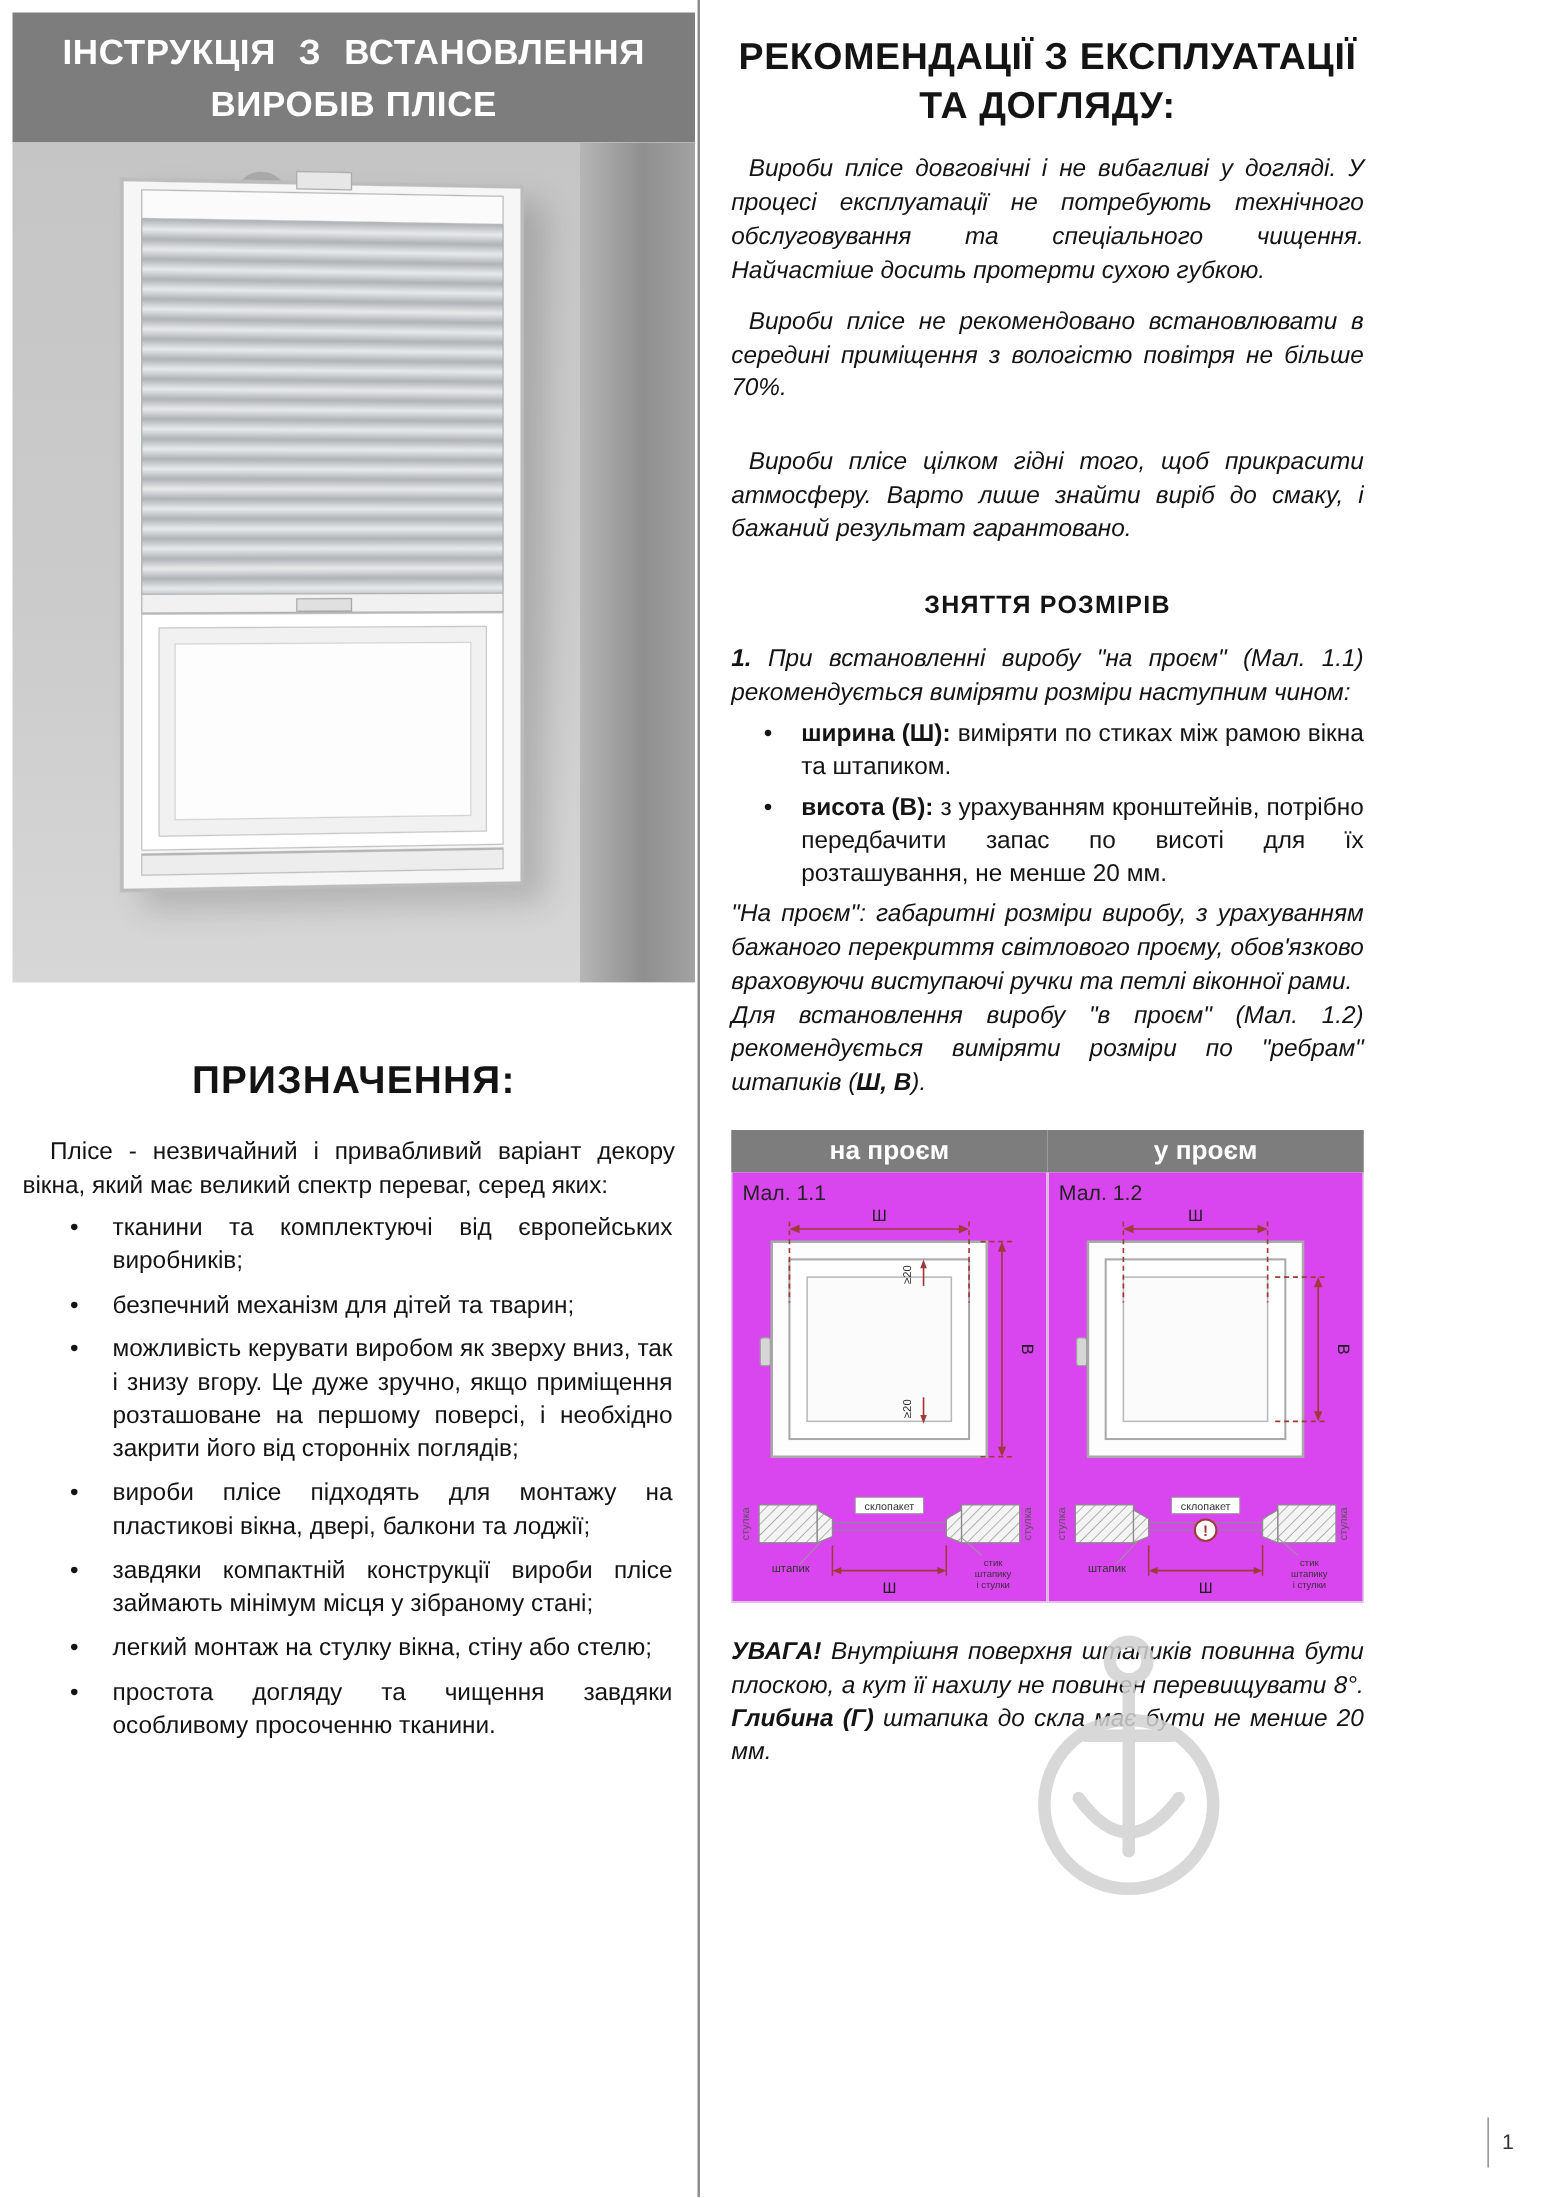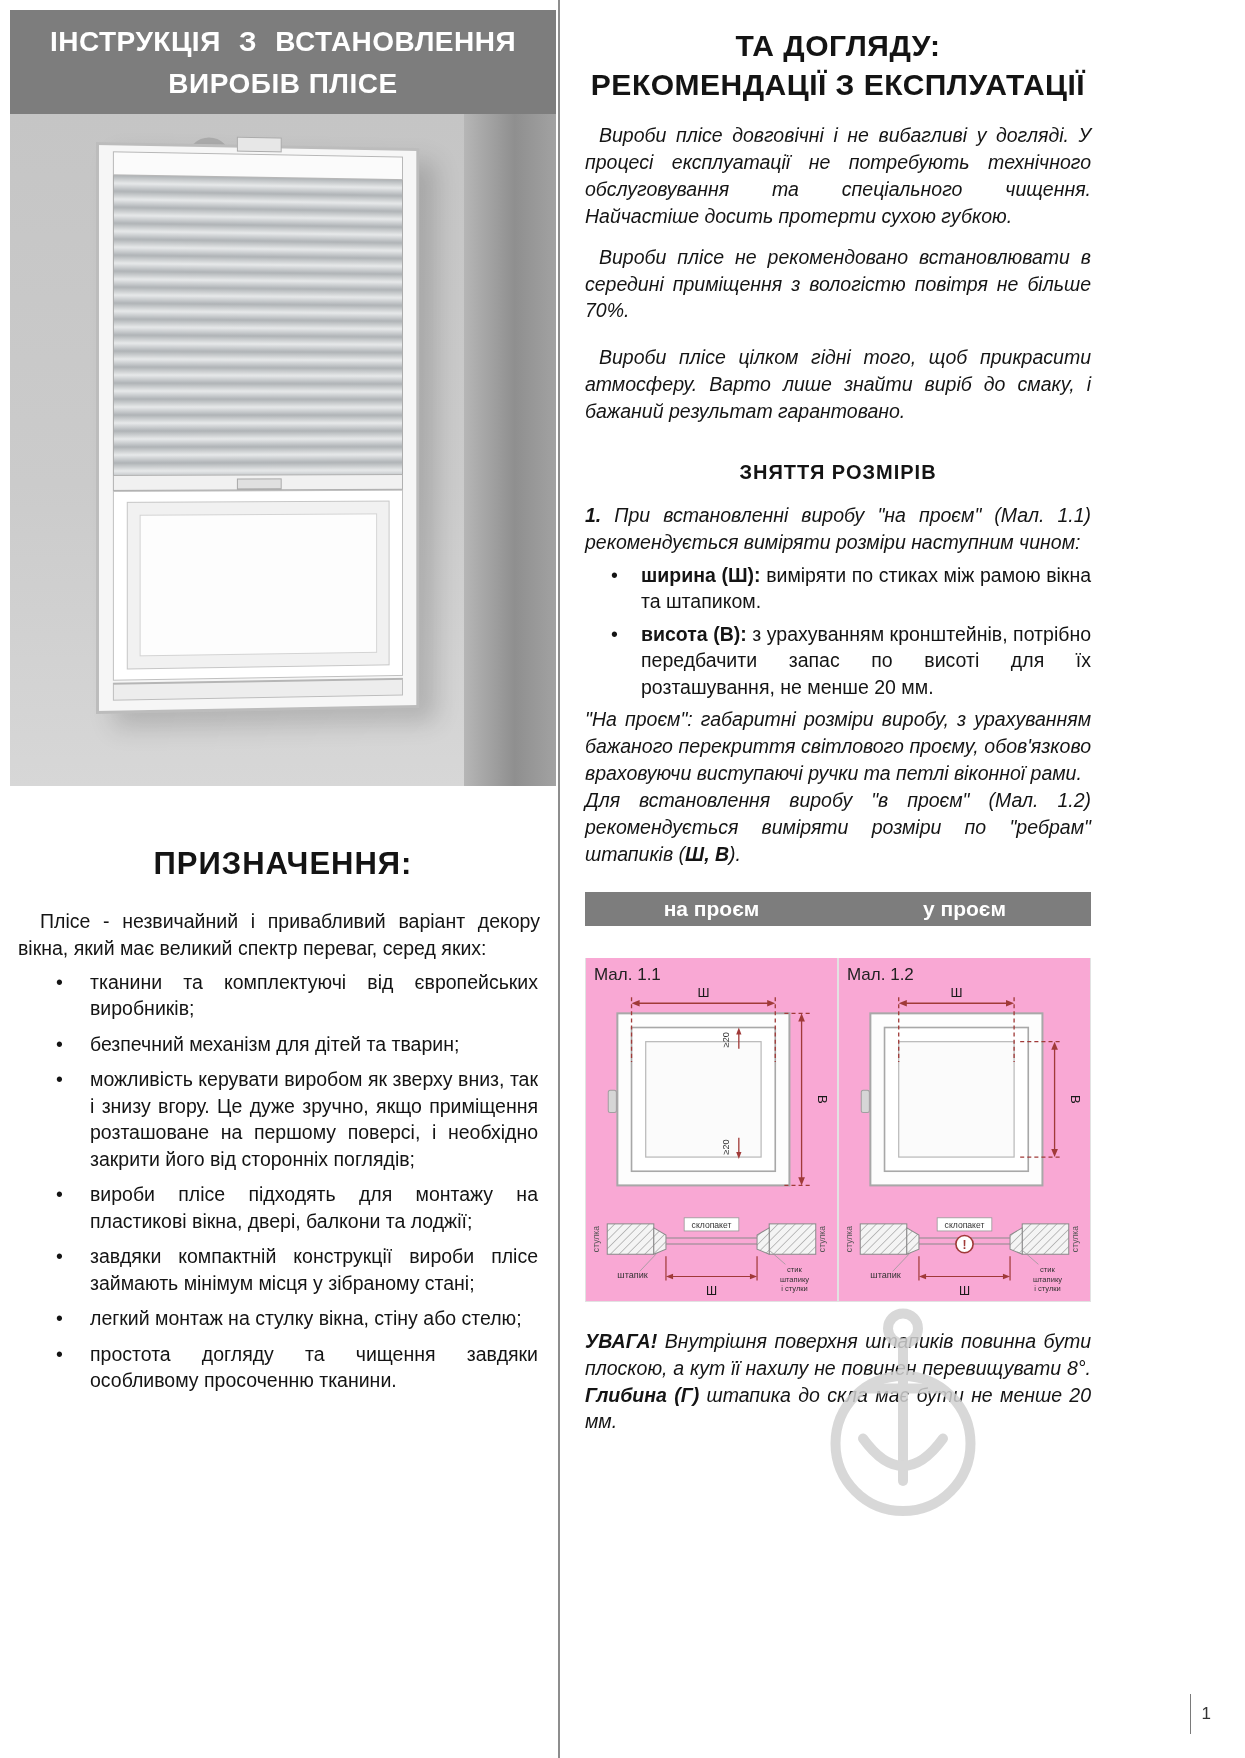--- a/index.html
+++ b/index.html
@@ -59,31 +59,31 @@
 
   
   .right-col { position:absolute; left:585px; top:26px; width:506px; z-index:1; }
   .care-title { text-align:center; font-size:30px; font-weight:bold; line-height:1.3; letter-spacing:.5px; }
   .right-col p { font-size:19.5px; line-height:1.38; text-align:justify;font-style:italic; }
   .p-indent { text-indent:14px; }
   .mt6  { margin-top:6px; }
   .mt14 { margin-top:14px; }
   .mt16 { margin-top:16px; }
   .mt18 { margin-top:18px; }
-  .mt20 { margin-top:20px; }
+  .mt20 { margin-top:32px; }
   .bold { font-weight:bold; }
   .measure-title { text-align:center; font-size:20px; font-weight:bold; letter-spacing:1px; margin:36px 0 18px 0; }
   .m-bullets { list-style:none; margin-top:4px; }
   .m-bullets li { position:relative; padding-left:56px; margin-top:6px; font-size:19.5px; line-height:1.36; text-align:justify; }
   .m-bullets li::before { content:"•"; position:absolute; left:26px; }
 
   .figures { display:flex; margin-top:24px; position:relative; z-index:1; }
   .figure { flex:1; min-width:0; }
   .fig-header { background:#7d7d7d; color:#fff; font-weight:bold; font-size:21px; text-align:center; padding:5px 0; }
-  .fig-body { border:1px solid #e2e2e2; border-top:none; background:#f9a8d4; padding:2px 1px 0 1px;margin-top:32px; }
+  .fig-body { border:1px solid #e2e2e2; border-top:none; background:#d946ef; padding:2px 1px 0 1px; }
   .fig-caption { font-size:17px; padding:5px 0 0 7px; color:#222; }
   .fig-svg { width:100%; height:auto; display:block; }
 
   .warning { margin-top:26px; position:relative; z-index:1; }
 
   .page-num { position:absolute; right:34px; bottom:24px; display:flex; align-items:center; gap:11px; font-size:17px; color:#333; }
   .pn-bar { width:1px; height:40px; background:#7a7a7a; display:inline-block; }
 </style>
 </head>
 <body>
@@ -134,22 +134,22 @@
       <li>вироби плісе підходять для монтажу на пластикові вікна, двері, балкони та лоджії;</li>
       <li>завдяки компактній конструкції вироби плісе займають мінімум місця у зібраному стані;</li>
       <li>легкий монтаж на стулку вікна, стіну або стелю;</li>
       <li>простота догляду та чищення завдяки особливому просоченню тканини.</li>
     </ul>
   </div>
 
   <div class="right-col">
 
     <h1 class="care-title">
+      <div>РЕКОМЕНДАЦІЇ З ЕКСПЛУАТАЦІЇ</div>
       <div>ТА ДОГЛЯДУ:</div>
-      <div>РЕКОМЕНДАЦІЇ З ЕКСПЛУАТАЦІЇ</div>
     </h1>
 
     <p class="p-indent mt18">Вироби плісе довговічні і не вибагливі у догляді. У процесі експлуатації не потребують технічного обслуговування та спеціального чищення. Найчастіше досить протерти сухою губкою.</p>
     <p class="p-indent mt14">Вироби плісе не рекомендовано встановлювати в середині приміщення з вологістю повітря не більше 70%.</p>
     <p class="p-indent mt20">Вироби плісе цілком гідні того, щоб прикрасити атмосферу. Варто лише знайти виріб до смаку, і бажаний результат гарантовано.</p>
 
     <h2 class="measure-title">ЗНЯТТЯ РОЗМІРІВ</h2>
 
     <p class="mt16"><span class="bold">1.</span> <span>При встановленні виробу "на проєм" (Мал. 1.1) рекомендується виміряти розміри наступним чином:</span></p>
 

